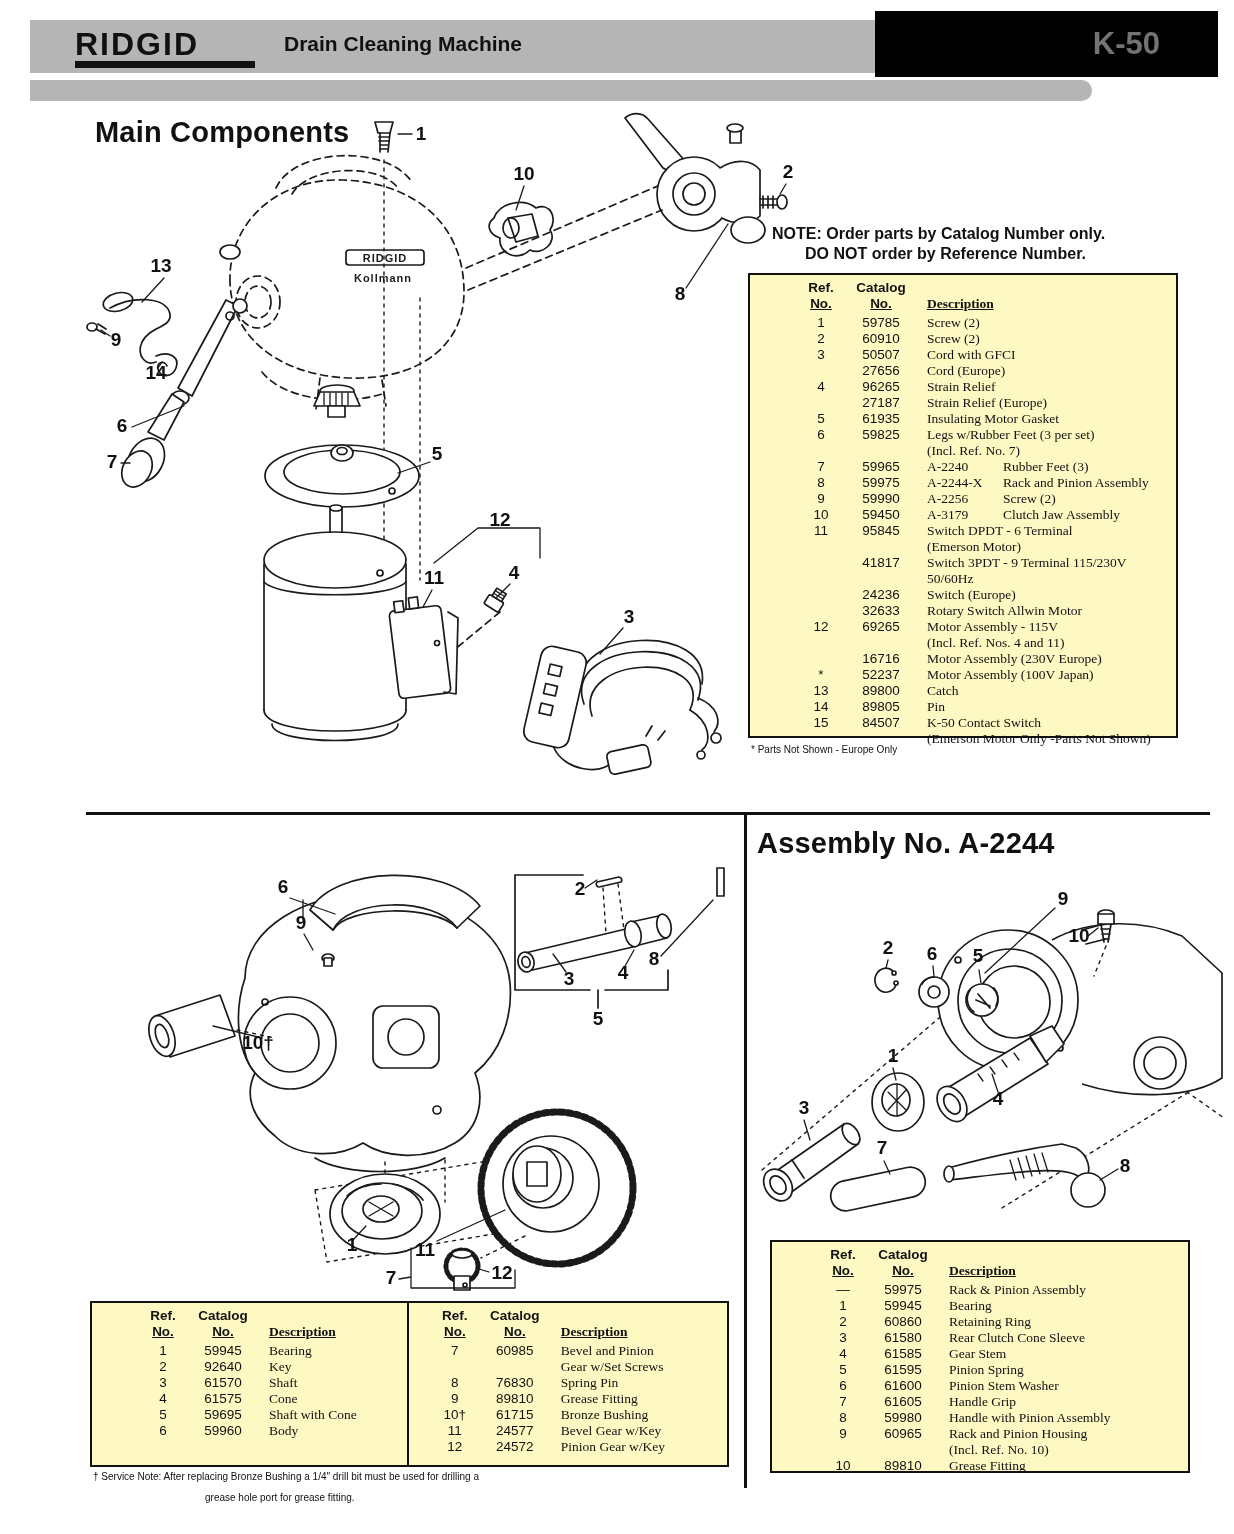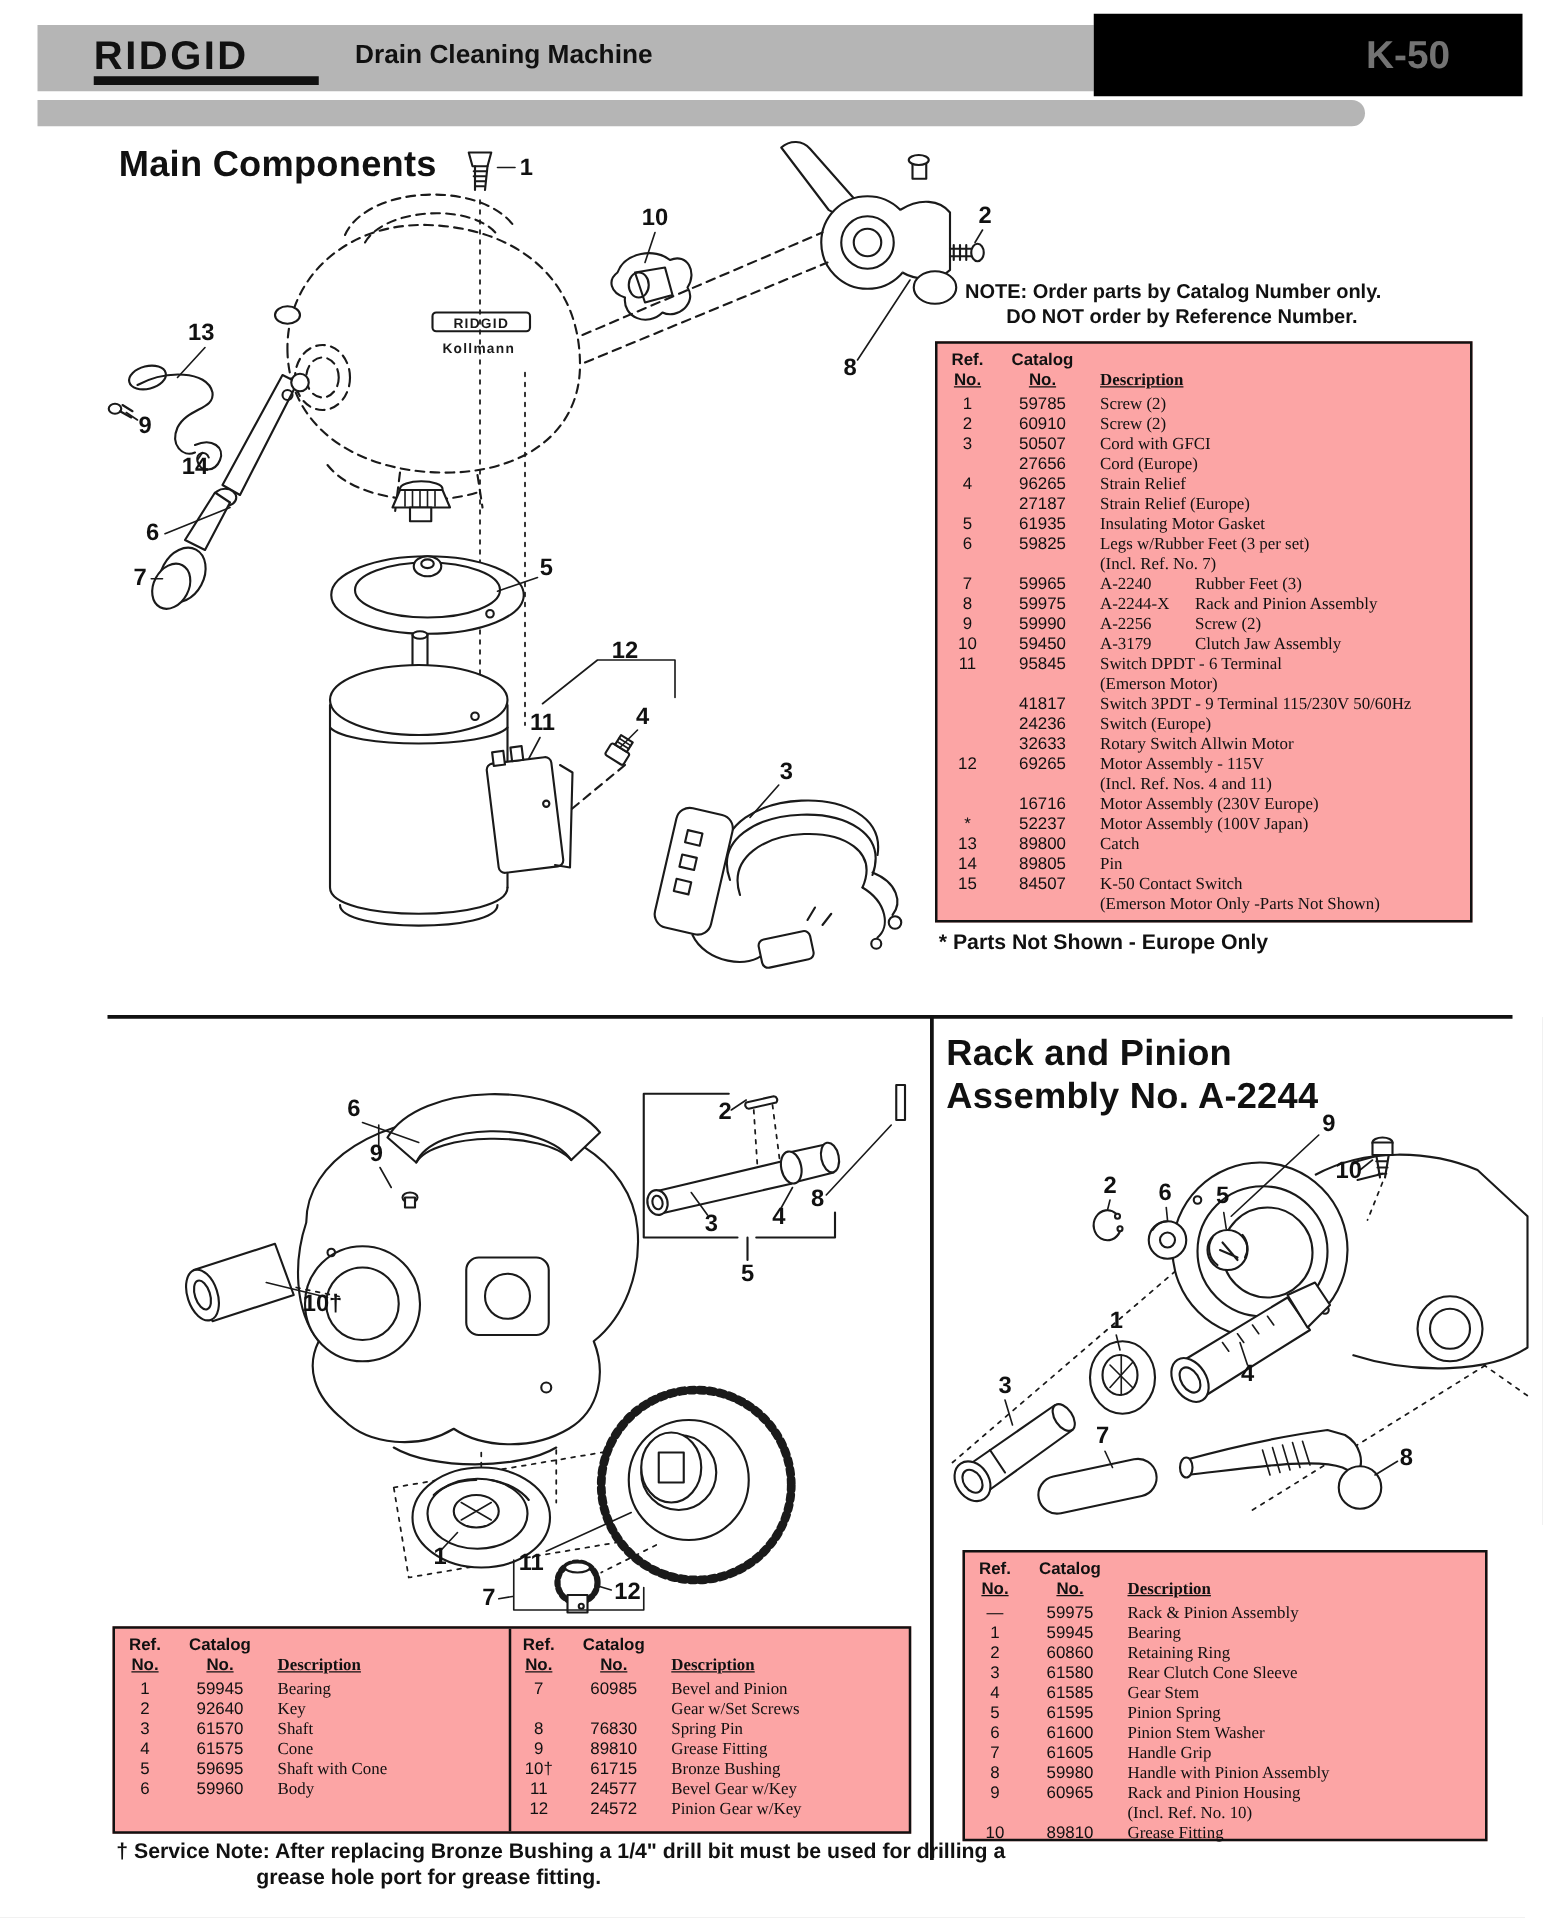--- a/index.html
+++ b/index.html
@@ -14,28 +14,28 @@
   .logo{left:75px;top:26px;font-weight:bold;font-size:32px;letter-spacing:2px;font-stretch:condensed;}
   .logo-underline{left:75px;top:61px;width:180px;height:7px;background:#111;}
   .hdr-sub{left:284px;top:32px;font-size:21px;font-weight:bold;}
   .k50box{left:875px;top:11px;width:343px;height:66px;background:#000;color:#737373;
           font-size:31px;font-weight:bold;text-align:right;line-height:66px;padding-right:58px;box-sizing:border-box;}
   
   .sec-title{font-size:29px;font-weight:bold;letter-spacing:0.2px;}
   .note{left:772px;top:224px;font-size:16px;font-weight:bold;line-height:20px;}
   .note .ind{margin-left:33px;}
   
-  .ptable{border:2px solid #111;font-size:13.5px;line-height:16px;box-sizing:border-box;padding-top:5px;background:#fca5a5;}
+  .ptable{border:2px solid #111;font-size:13.5px;line-height:16px;box-sizing:border-box;padding-top:5px;background:#fef9c3;padding-left:47px;}
   .phead,.prow{display:flex;}
   .cell-ref{width:48px;text-align:center;flex:none;}
   .cell-cat{width:72px;text-align:center;flex:none;}
   .cell-desc{flex:1;padding-left:10px;font-family:Liberation Serif, serif;}
   .code{display:inline-block;width:76px;}
   .hgap{height:3px;}
-  .footnote{font-size:17px;font-weight:bold;}
+  .footnote{font-size:10px;}
   
   .hr1{left:86px;top:812px;width:1124px;height:3px;background:#111;}
   .vline{left:744px;top:812px;width:3px;height:676px;background:#111;}
   .subdiv{position:absolute;left:315px;top:0;bottom:0;width:2px;background:#111;}
   
   svg{position:absolute;overflow:visible;}
   .ln{stroke:#1a1a1a;stroke-width:1.7;fill:none;stroke-linecap:round;stroke-linejoin:round;}
   .fw{stroke:#1a1a1a;stroke-width:1.7;fill:#fff;stroke-linejoin:round;}
   .dash{stroke-dasharray:7,5;}
   .dd{stroke-dasharray:3,5;stroke-width:1.4;}
@@ -567,21 +567,20 @@
             </div>
           </div>
       </div>
     </div>
   </div>
 
   <div class="abs footnote" style="left:93px;top:1471px;">† Service Note: After replacing Bronze Bushing a 1/4" drill bit must be used for drilling a</div>
   <div class="abs footnote" style="left:205px;top:1492px;">grease hole port for grease fitting.</div>
 
   <div class="abs sec-title" style="left:757px;top:826px;line-height:34px;">
-    <div>Rack and Pinion</div>
     <div>Assembly No. A-2244</div>
   </div>
 
   <svg style="left:752px;top:878px;" width="482" height="356" viewBox="0 0 482 356">
 
     <line class="ln dd" x1="10" y1="292" x2="208" y2="122"></line>
     <line class="ln dd" x1="250" y1="330" x2="440" y2="212"></line>
     <line class="ln dd" x1="330" y1="140" x2="472" y2="240"></line>
 
     <g>

